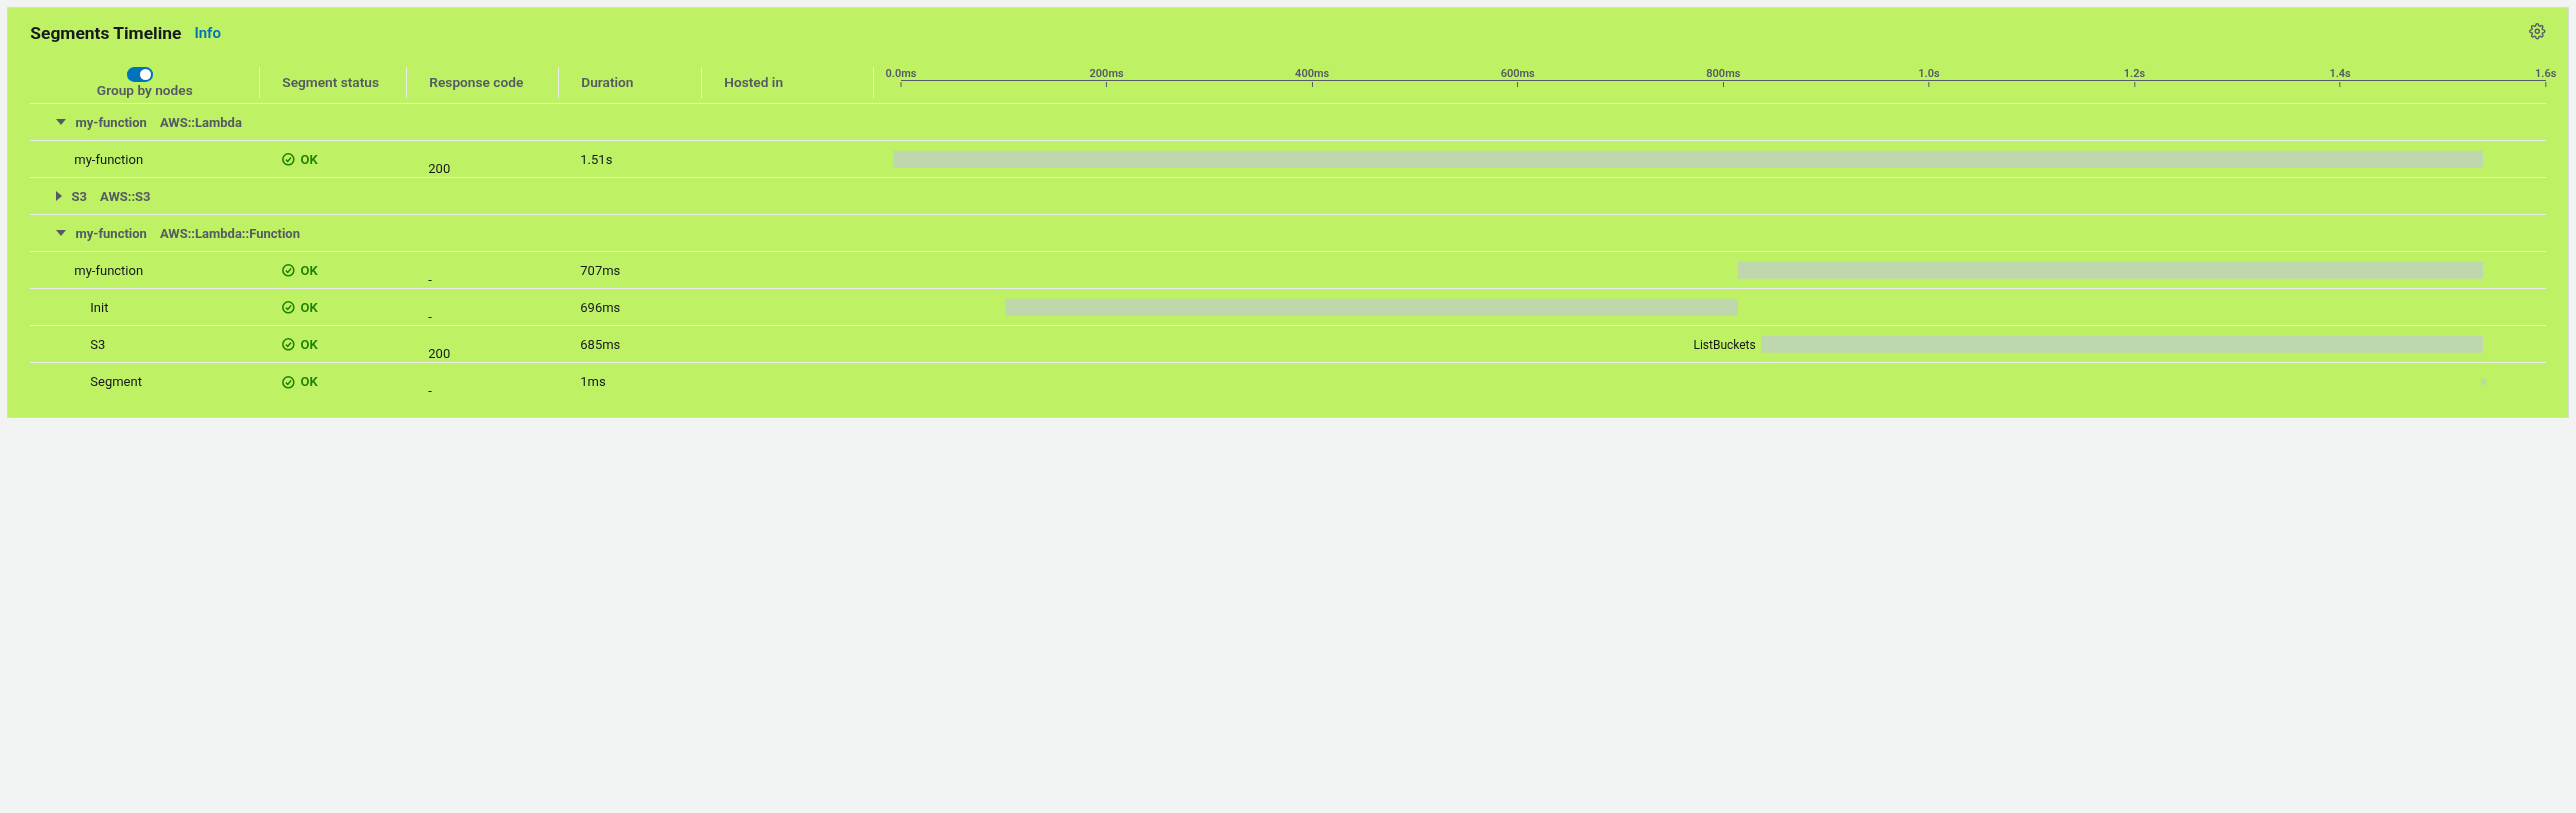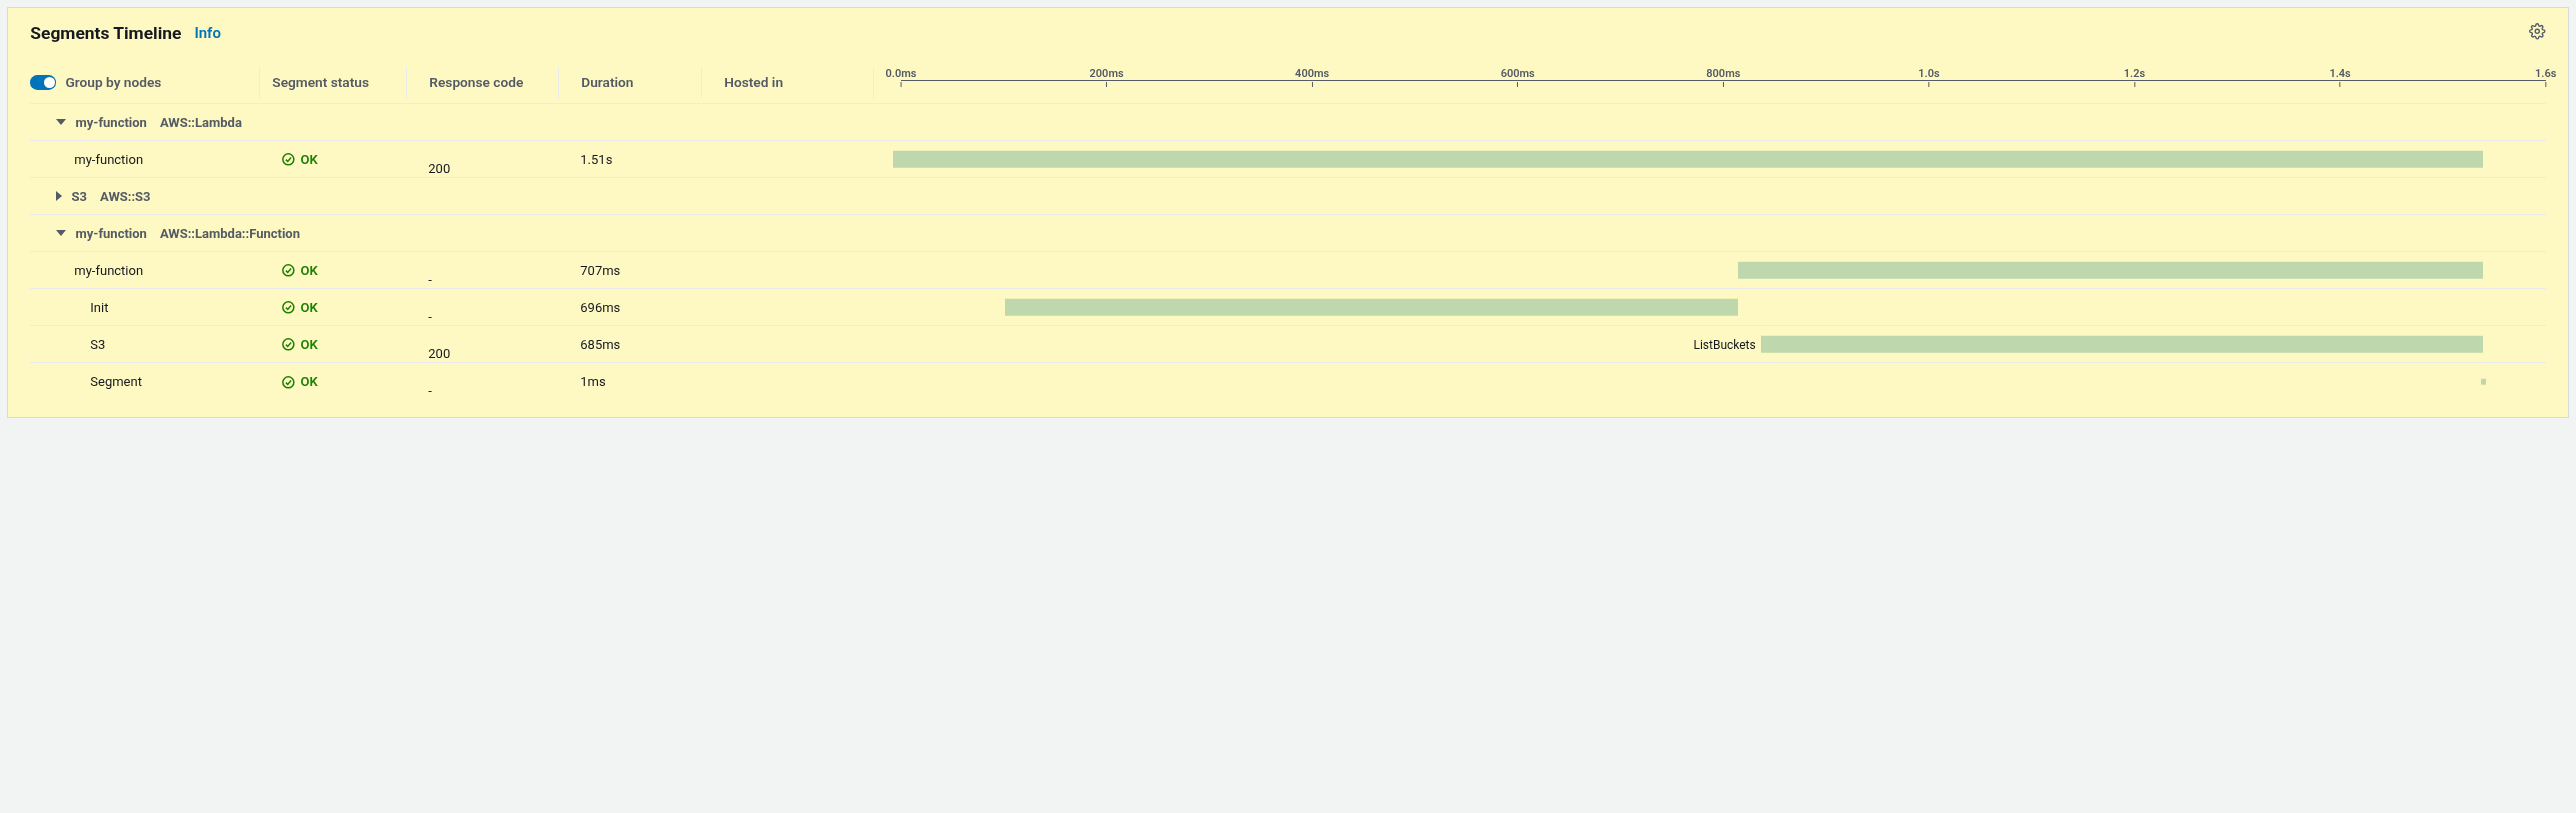--- a/index.html
+++ b/index.html
@@ -16,21 +16,21 @@
   * { box-sizing: border-box; }
   body {
     margin: 0;
     font-family: "Amazon Ember", -apple-system, BlinkMacSystemFont, "Segoe UI", Roboto, Arial, sans-serif;
     font-size: 13px;
     color: var(--text);
     background: #f2f3f3;
     padding: 7.3px;
   }
   .panel {
-    background: #fef9c3;
+    background: #bef264;
     border: 0.9px solid var(--border);
     width: 100%;
     padding: 14.7px 22px 16.5px 22px;
   }
   .title-row {
     display: flex;
     align-items: center;
     gap: 13px;
   }
   .page-title { font-size: 17.4px; font-weight: 700; }
@@ -40,22 +40,22 @@
   
   .header-row {
     margin-top: 24px;
     display: flex;
     align-items: stretch;
     gap: 0;
     border-bottom: 0.9px solid var(--lightborder);
     padding-bottom: 5.5px;
   }
   .col { display: flex; align-items: center; color: var(--muted); font-weight: 600; font-size: 13.7px; }
-  .col.name     { width: 229px; }
-  .col.status   { width: 147px; border-left: 0.9px solid var(--lightborder); padding-left: 12px; }
+  .col.name     { width: 229px; flex-direction: column; }
+  .col.status   { width: 147px; border-left: 0.9px solid var(--lightborder); padding-left: 22px; }
   .col.response { width: 152px; border-left: 0.9px solid var(--lightborder); padding-left: 22px; }
   .col.duration { width: 143px; border-left: 0.9px solid var(--lightborder); padding-left: 22px; }
   .col.hosted   { width: 173px; border-left: 0.9px solid var(--lightborder); padding-left: 22px; border-right: 0.9px solid var(--lightborder); }
   .col.timeline { flex: 1 1 auto; padding-left: 14.7px; align-items: flex-start; position: relative; margin-left: 12px; }
 
   .toggle {
     width: 26px; height: 14.7px; border-radius: 7.3px; background: #0073bb;
     position: relative; margin-right: 9.2px; cursor: pointer;
   }
   .toggle::after {

